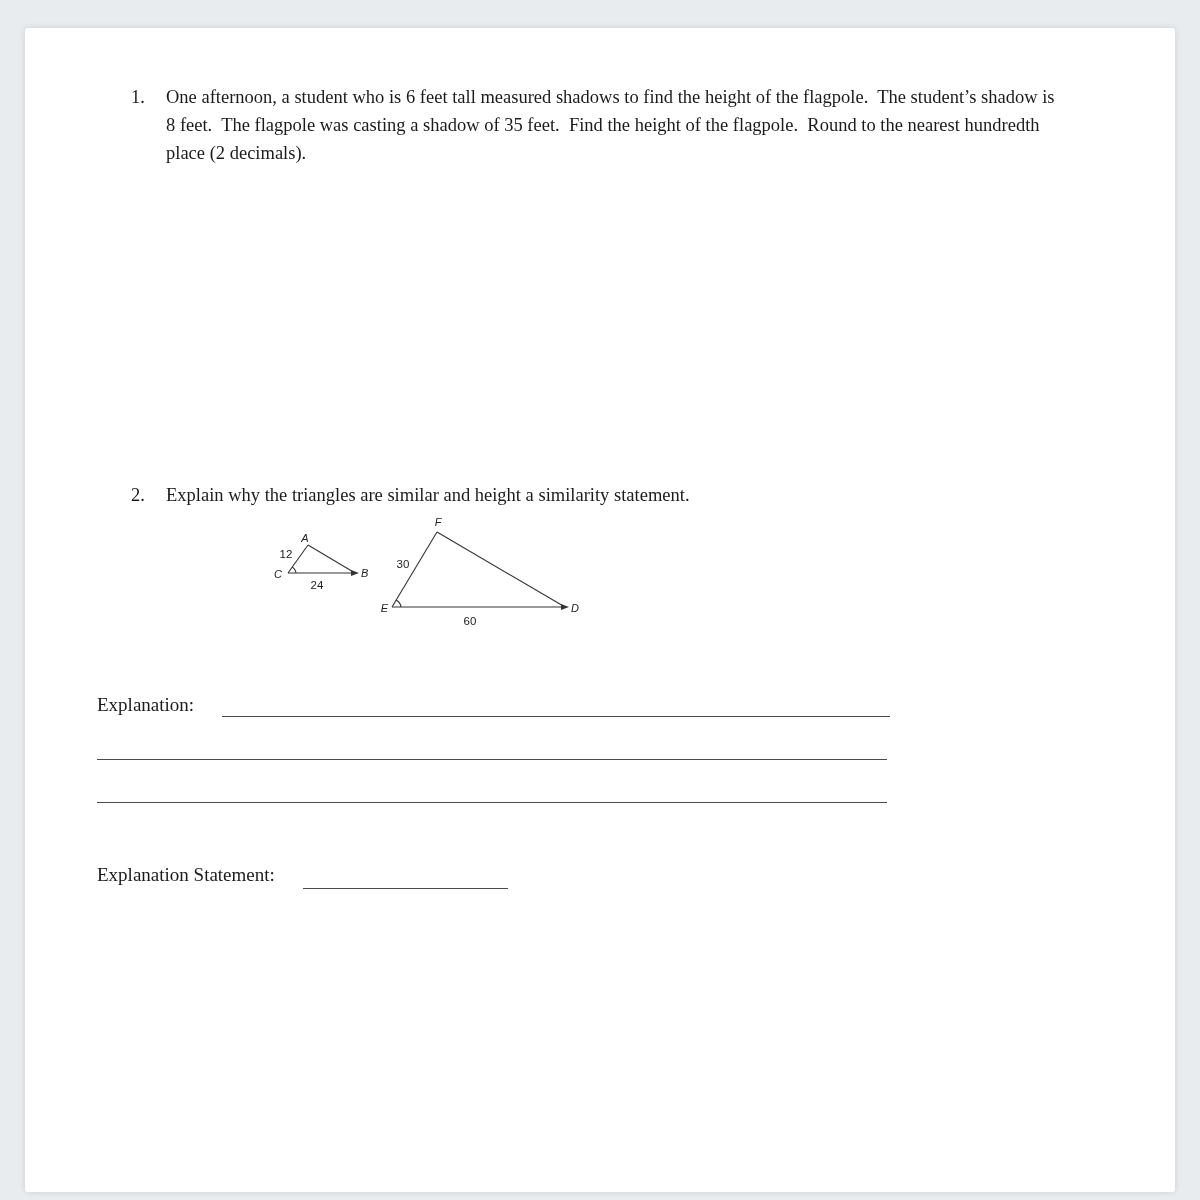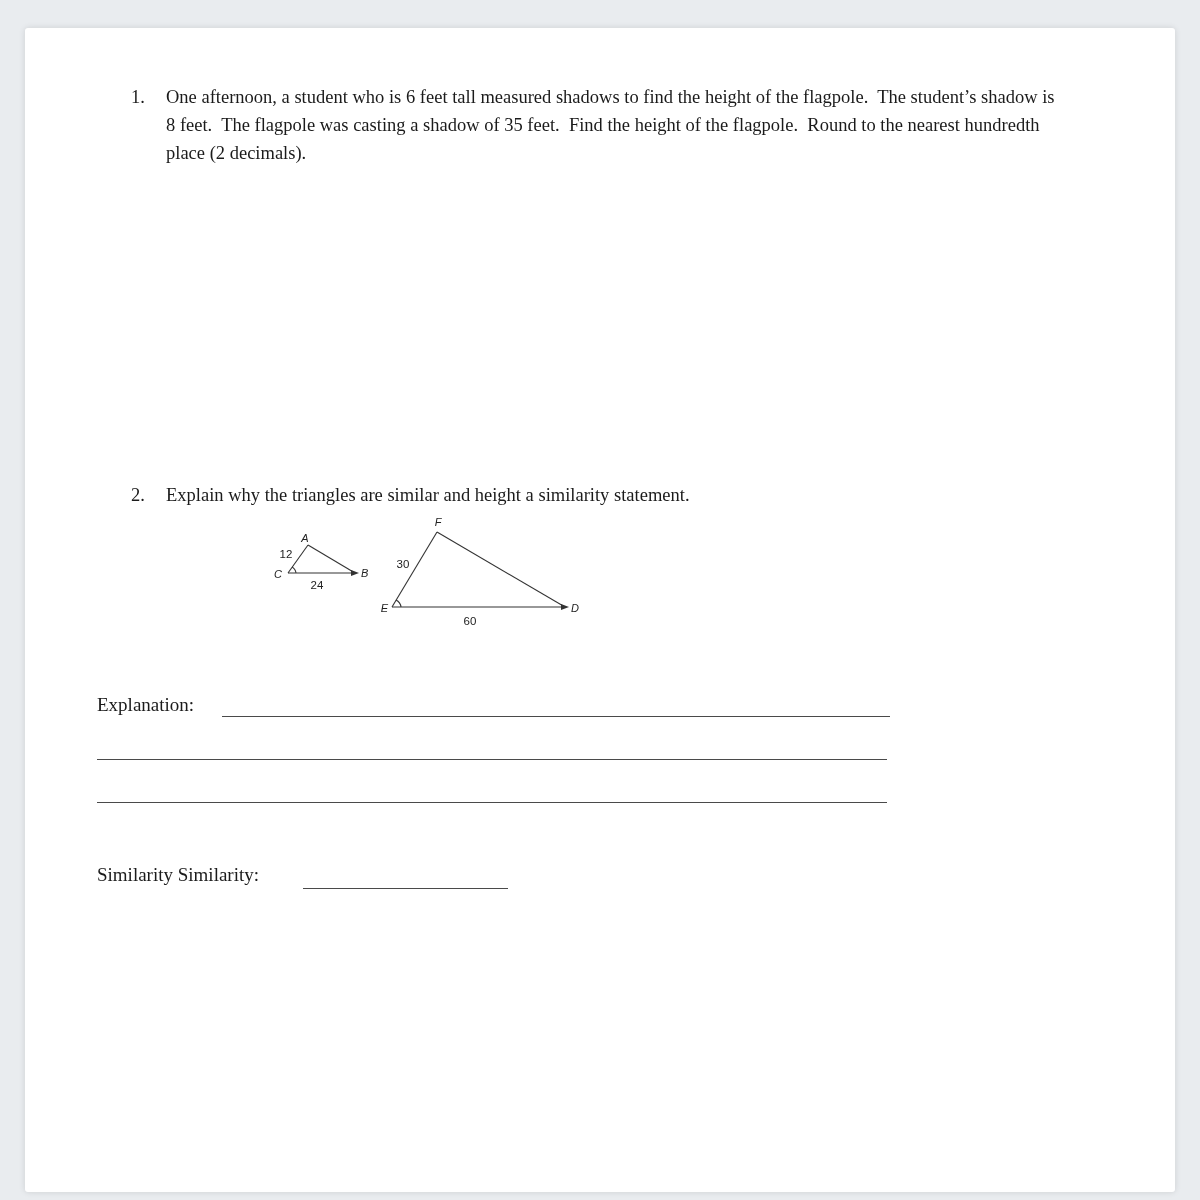--- a/index.html
+++ b/index.html
@@ -130,16 +130,16 @@
       </g>
 
     </svg>
   </div>
 
   <div class="answer-label" id="explanation-label">Explanation:</div>
   <div class="write-line" id="exp-line-1"></div>
   <div class="write-line" id="exp-line-2"></div>
   <div class="write-line" id="exp-line-3"></div>
 
-  <div class="answer-label" id="similarity-label">Similarity Similarity:</div>
+  <div class="answer-label" id="similarity-label">Explanation Statement:</div>
   <div class="write-line" id="sim-line"></div>
 
 </div>
 
 </body></html>

